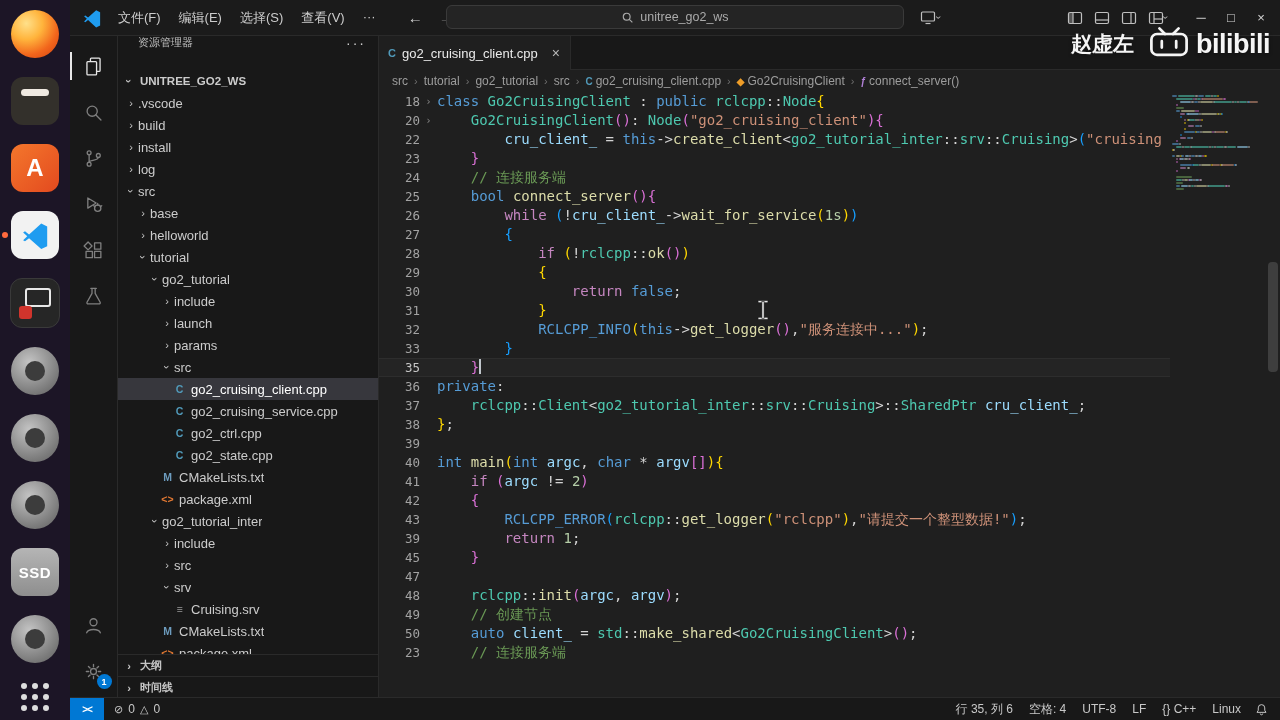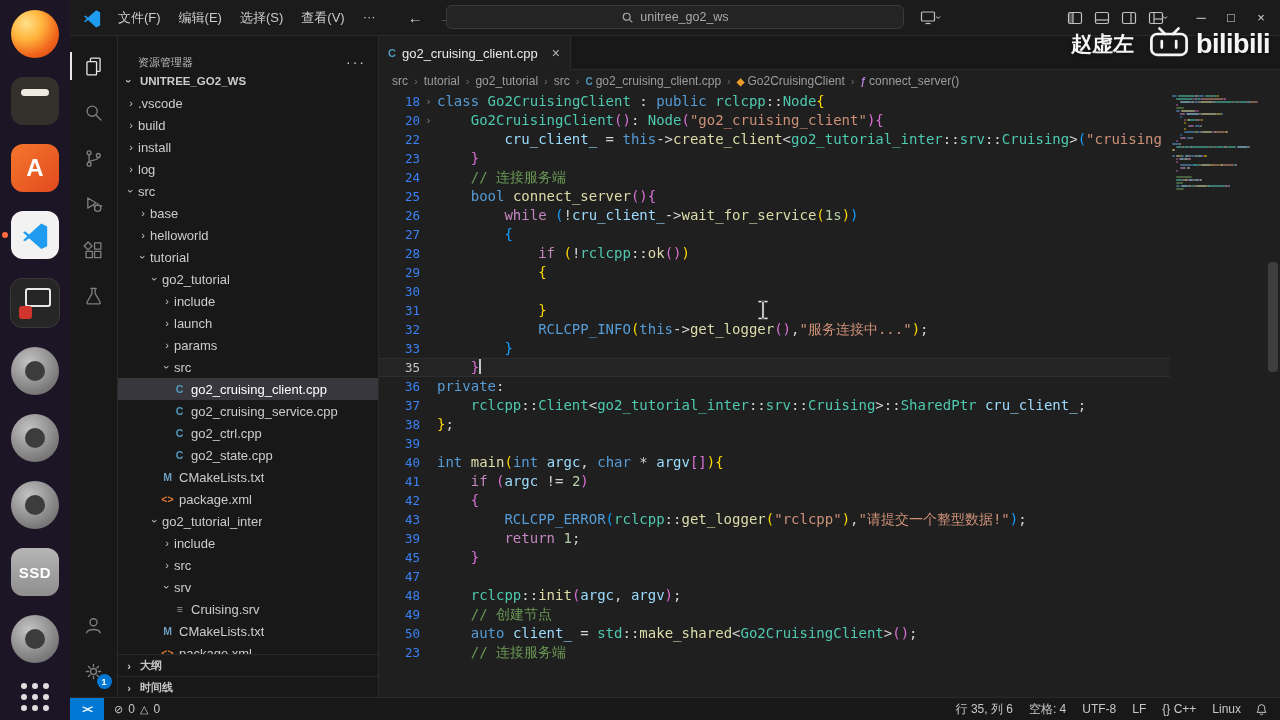--- a/index.html
+++ b/index.html
@@ -46,21 +46,21 @@
     display:flex;flex-direction:column;align-items:center;z-index:3;padding-top:8px;box-sizing:border-box;}
   .ab-item{width:48px;height:46px;display:flex;align-items:center;justify-content:center;color:#7f7f7f;position:relative;flex:none;}
   .ab-item.active{color:#e7e7e7;}
   .ab-item.active::before{content:"";position:absolute;left:0;top:9px;bottom:9px;width:2px;background:#e7e7e7;}
   .ab-spacer{flex:1;}
   .badge{position:absolute;right:6px;bottom:5px;background:var(--accent);color:#fff;font-size:9px;width:15px;height:15px;
     border-radius:50%;display:flex;align-items:center;justify-content:center;font-weight:700;}
   
   .sidebar{position:absolute;left:118px;top:35px;width:260px;bottom:22px;background:#181818;border-right:1px solid #2a2a2a;
     z-index:2;overflow:hidden;}
-  .sb-header{height:35px;display:flex;align-items:flex-end;padding:0 12px 0 20px;color:#bdbdbd;font-size:11px;gap:24px;}
+  .sb-header{height:35px;display:flex;align-items:flex-start;padding:0 12px 0 20px;color:#bdbdbd;font-size:11px;gap:24px;}
   .sb-actions{margin-left:auto;color:#ccc;font-size:14px;letter-spacing:2px;}
   .root-row{height:22px;display:flex;align-items:center;font-weight:700;color:#ccc;font-size:11.5px;padding-left:4px;gap:4px;}
   .chev{width:14px;text-align:center;color:#c5c5c5;font-size:11px;flex:none;}
   .chev.open{display:inline-block;transform:rotate(90deg);}
   .tree-row{height:22px;display:flex;align-items:center;color:#ccc;font-size:13px;white-space:nowrap;}
   .tree-row.selected{background:#37373d;color:#fff;}
   .ficon{width:15px;text-align:center;font-size:10.5px;font-weight:700;margin-right:4px;flex:none;}
   .tlabel{overflow:hidden;text-overflow:ellipsis;}
   .sb-section{position:absolute;left:0;right:0;height:21px;display:flex;align-items:center;gap:4px;padding-left:4px;
     border-top:1px solid #2a2a2a;color:#c5c5c5;font-size:11px;font-weight:700;background:#181818;}
@@ -72,21 +72,21 @@
     border-right:1px solid #2a2a2a;border-top:1px solid var(--accent);box-sizing:border-box;}
   .tab-ico{color:#519aba;font-weight:700;font-size:11px;}
   .tab .close{color:#b8b8b8;font-size:14px;margin-left:8px;}
   .tabbar-rest{flex:1;background:#181818;border-bottom:1px solid #2a2a2a;}
   .breadcrumbs{height:22px;display:flex;align-items:center;padding-left:14px;color:#9d9d9d;font-size:12px;gap:6px;white-space:nowrap;}
   .bc-sep{color:#6f6f6f;font-size:11px;}
   .bc-item{display:flex;align-items:center;gap:3px;}
   .bc-ico{font-size:10px;font-weight:700;}
   .code-area{position:absolute;top:57px;left:0;right:14px;bottom:0;overflow:hidden;}
   .row{display:flex;height:19px;line-height:19px;font-family:"DejaVu Sans Mono",monospace;font-size:14px;white-space:pre;}
-  .ln{width:42px;flex:none;text-align:right;color:#3b82f6;font-size:12.5px;}
+  .ln{width:42px;flex:none;text-align:right;color:#a3a3a3;font-size:12.5px;}
   .fold{width:17px;flex:none;color:#8a8a8a;font-size:10px;text-align:center;}
   .lc{flex:none;}
   .row.current{background:rgba(90,90,90,.09);box-shadow:inset 0 1px 0 #2d2d2d, inset 0 -1px 0 #2d2d2d;}
   .row.current .ln{color:#c6c6c6;}
   .caret{display:inline-block;width:2px;height:15px;background:#c0c6cc;vertical-align:-2px;}
   .tok-kw{color:var(--kw);} .tok-ctrl{color:var(--ctrl);} .tok-type{color:var(--type);} .tok-fn{color:var(--fn);}
   .tok-var{color:var(--var);} .tok-str{color:var(--str);} .tok-num{color:var(--num);} .tok-cmt{color:var(--cmt);}
   .tok-pn{color:var(--pn);} .tok-macro{color:var(--macro);}
   .tok-b1{color:var(--b1);} .tok-b2{color:var(--b2);} .tok-b3{color:var(--b3);}
   .minimap{position:absolute;top:57px;right:14px;width:96px;bottom:0;background:#1f1f1f;z-index:2;padding-top:3px;}
@@ -463,21 +463,21 @@
       <div class="row"><span class="ln">18</span><span class="fold">›</span><span class="lc"><span class="tok-kw">class</span><span class="tok-pn"> </span><span class="tok-type">Go2CruisingClient</span><span class="tok-pn"> : </span><span class="tok-kw">public</span><span class="tok-pn"> </span><span class="tok-type">rclcpp</span><span class="tok-pn">::</span><span class="tok-type">Node</span><span class="tok-b1">{</span></span></div>
       <div class="row"><span class="ln">20</span><span class="fold">›</span><span class="lc"><span class="tok-pn">    </span><span class="tok-type">Go2CruisingClient</span><span class="tok-b2">()</span><span class="tok-pn">: </span><span class="tok-type">Node</span><span class="tok-b2">(</span><span class="tok-str">"go2_cruising_client"</span><span class="tok-b2">)</span><span class="tok-b2">{</span></span></div>
       <div class="row"><span class="ln">22</span><span class="fold"></span><span class="lc"><span class="tok-pn">        </span><span class="tok-var">cru_client_</span><span class="tok-pn"> = </span><span class="tok-kw">this</span><span class="tok-pn">-&gt;</span><span class="tok-fn">create_client</span><span class="tok-pn">&lt;</span><span class="tok-type">go2_tutorial_inter</span><span class="tok-pn">::</span><span class="tok-type">srv</span><span class="tok-pn">::</span><span class="tok-type">Cruising</span><span class="tok-pn">&gt;</span><span class="tok-b3">(</span><span class="tok-str">"cruising</span></span></div>
       <div class="row"><span class="ln">23</span><span class="fold"></span><span class="lc"><span class="tok-pn">    </span><span class="tok-b2">}</span></span></div>
       <div class="row"><span class="ln">24</span><span class="fold"></span><span class="lc"><span class="tok-pn">    </span><span class="tok-cmt">// 连接服务端</span></span></div>
       <div class="row"><span class="ln">25</span><span class="fold"></span><span class="lc"><span class="tok-pn">    </span><span class="tok-kw">bool</span><span class="tok-pn"> </span><span class="tok-fn">connect_server</span><span class="tok-b2">()</span><span class="tok-b2">{</span></span></div>
       <div class="row"><span class="ln">26</span><span class="fold"></span><span class="lc"><span class="tok-pn">        </span><span class="tok-ctrl">while</span><span class="tok-pn"> </span><span class="tok-b3">(</span><span class="tok-pn">!</span><span class="tok-var">cru_client_</span><span class="tok-pn">-&gt;</span><span class="tok-fn">wait_for_service</span><span class="tok-b1">(</span><span class="tok-num">1s</span><span class="tok-b1">)</span><span class="tok-b3">)</span></span></div>
       <div class="row"><span class="ln">27</span><span class="fold"></span><span class="lc"><span class="tok-pn">        </span><span class="tok-b3">{</span></span></div>
       <div class="row"><span class="ln">28</span><span class="fold"></span><span class="lc"><span class="tok-pn">            </span><span class="tok-ctrl">if</span><span class="tok-pn"> </span><span class="tok-b1">(</span><span class="tok-pn">!</span><span class="tok-type">rclcpp</span><span class="tok-pn">::</span><span class="tok-fn">ok</span><span class="tok-b2">()</span><span class="tok-b1">)</span></span></div>
       <div class="row"><span class="ln">29</span><span class="fold"></span><span class="lc"><span class="tok-pn">            </span><span class="tok-b1">{</span></span></div>
-      <div class="row"><span class="ln">30</span><span class="fold"></span></div>
+      <div class="row"><span class="ln">30</span><span class="fold"></span><span class="lc"><span class="tok-pn">                </span><span class="tok-ctrl">return</span><span class="tok-pn"> </span><span class="tok-kw">false</span><span class="tok-pn">;</span></span></div>
       <div class="row"><span class="ln">31</span><span class="fold"></span><span class="lc"><span class="tok-pn">            </span><span class="tok-b1">}</span></span></div>
       <div class="row"><span class="ln">32</span><span class="fold"></span><span class="lc"><span class="tok-pn">            </span><span class="tok-macro">RCLCPP_INFO</span><span class="tok-b1">(</span><span class="tok-kw">this</span><span class="tok-pn">-&gt;</span><span class="tok-fn">get_logger</span><span class="tok-b2">()</span><span class="tok-pn">,</span><span class="tok-str">"服务连接中..."</span><span class="tok-b1">)</span><span class="tok-pn">;</span></span></div>
       <div class="row"><span class="ln">33</span><span class="fold"></span><span class="lc"><span class="tok-pn">        </span><span class="tok-b3">}</span></span></div>
       <div class="row current"><span class="ln">35</span><span class="fold"></span><span class="lc"><span class="tok-pn">    </span><span class="tok-b2">}</span><span class="caret"></span></span></div>
       <div class="row"><span class="ln">36</span><span class="fold"></span><span class="lc"><span class="tok-kw">private</span><span class="tok-pn">:</span></span></div>
       <div class="row"><span class="ln">37</span><span class="fold"></span><span class="lc"><span class="tok-pn">    </span><span class="tok-type">rclcpp</span><span class="tok-pn">::</span><span class="tok-type">Client</span><span class="tok-pn">&lt;</span><span class="tok-type">go2_tutorial_inter</span><span class="tok-pn">::</span><span class="tok-type">srv</span><span class="tok-pn">::</span><span class="tok-type">Cruising</span><span class="tok-pn">&gt;::</span><span class="tok-type">SharedPtr</span><span class="tok-pn"> </span><span class="tok-var">cru_client_</span><span class="tok-pn">;</span></span></div>
       <div class="row"><span class="ln">38</span><span class="fold"></span><span class="lc"><span class="tok-b1">}</span><span class="tok-pn">;</span></span></div>
       <div class="row"><span class="ln">39</span><span class="fold"></span><span class="lc"></span></div>
       <div class="row"><span class="ln">40</span><span class="fold"></span><span class="lc"><span class="tok-kw">int</span><span class="tok-pn"> </span><span class="tok-fn">main</span><span class="tok-b1">(</span><span class="tok-kw">int</span><span class="tok-pn"> </span><span class="tok-var">argc</span><span class="tok-pn">, </span><span class="tok-kw">char</span><span class="tok-pn"> * </span><span class="tok-var">argv</span><span class="tok-b2">[]</span><span class="tok-b1">)</span><span class="tok-b1">{</span></span></div>
       <div class="row"><span class="ln">41</span><span class="fold"></span><span class="lc"><span class="tok-pn">    </span><span class="tok-ctrl">if</span><span class="tok-pn"> </span><span class="tok-b2">(</span><span class="tok-var">argc</span><span class="tok-pn"> != </span><span class="tok-num">2</span><span class="tok-b2">)</span></span></div>

